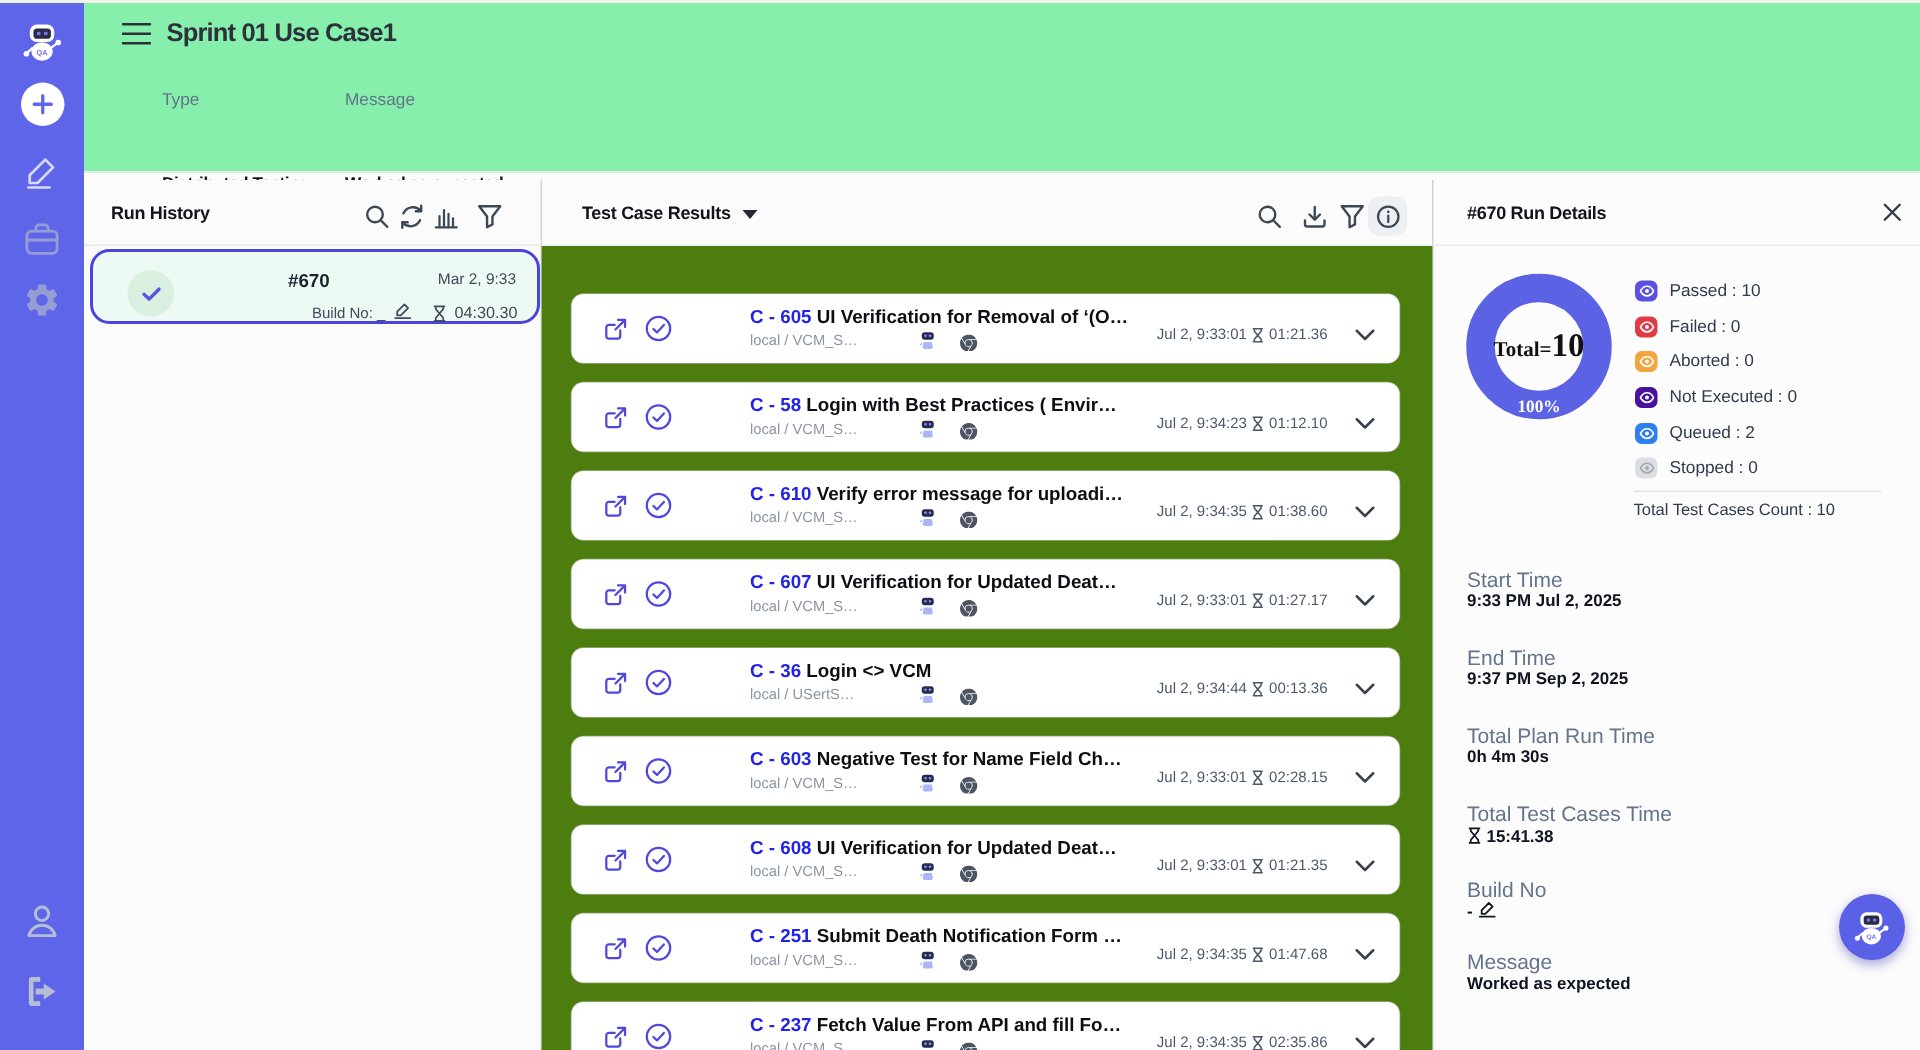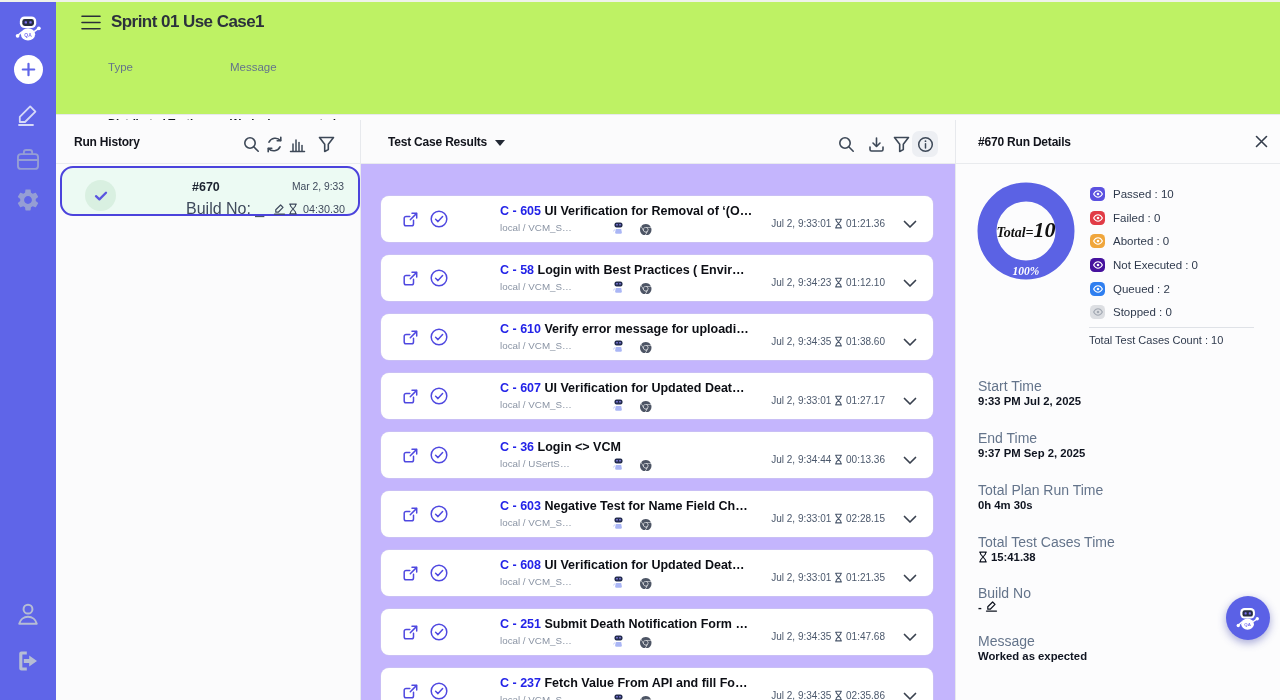--- a/index.html
+++ b/index.html
@@ -1,54 +1,54 @@
 <!DOCTYPE html>
 <html><head>
 <meta charset="utf-8">
 <style>
   * { margin:0; padding:0; box-sizing:border-box; }
   html,body { width:1280px; height:700px; overflow:hidden; font-family:"Liberation Sans", sans-serif; background:#fbfbfc; }
   .topstrip { position:absolute; left:0; top:0; width:1280px; height:2px; background:#eff3e9; z-index:20; }
   .sidebar { position:absolute; left:0; top:2px; width:56px; height:698px; background:#5f65e8; z-index:10; }
   .sb-icon { position:absolute; left:0; width:56px; display:flex; justify-content:center; }
   .main { position:absolute; left:56px; top:2px; width:1224px; height:698px; background:#fbfbfc; }
-  .pagehead { position:absolute; left:0; top:0; width:1224px; height:113px; background:#bef264; border-bottom:1px solid #e7e9ed; }
+  .pagehead { position:absolute; left:0; top:0; width:1224px; height:113px; background:#86efac; border-bottom:1px solid #e7e9ed; }
   .title { position:absolute; left:55px; top:10px; font-size:17px; font-weight:600; color:#2c313c; letter-spacing:-0.55px; }
   .fieldlab { font-size:11.5px; color:#64748b; }
   .fieldval { font-size:11.5px; font-weight:700; color:#0f1420; letter-spacing:-0.3px;margin-top:37px; }
 
   
   .panel-rh { position:absolute; left:0; top:118px; width:305px; height:580px; background:#fbfbfc; border-right:1px solid #e7e9ed; }
-  .panel-tc { position:absolute; left:305px; top:118px; width:595px; height:580px; background:#c4b5fd; border-right:1px solid #e7e9ed; }
+  .panel-tc { position:absolute; left:305px; top:118px; width:595px; height:580px; background:#4d7c0f; border-right:1px solid #e7e9ed; }
   .panel-rd { position:absolute; left:900px; top:118px; width:324px; height:580px; background:#fcfcfd; }
   .phead { position:absolute; left:0; top:0; right:0; height:44px; border-bottom:1px solid #e9ebee; background:#fbfbfc; }
   .phead .pt { position:absolute; top:15px; font-size:12px; font-weight:700; color:#12141c; letter-spacing:-0.2px; }
 
   
   .runcard { position:absolute; left:4px; top:45.5px; width:300px; height:50px; border:2px solid #4b43dc; border-radius:13px; background:#ecfaf3; }
   .runcheck { position:absolute; left:23px; top:12.5px; width:31px; height:31px; border-radius:50%; background:#d9f0e1; display:flex; align-items:center; justify-content:center; }
   .rc-id { position:absolute; left:130px; top:12px; font-size:12.5px; font-weight:700; color:#1c2330; }
-  .rc-build { position:absolute; left:124px; top:32px; font-size:16px; color:#3f4a5c; }
+  .rc-build { position:absolute; left:146px; top:32px; font-size:10px; color:#3f4a5c; }
   .rc-date { position:absolute; right:14px; top:13px; font-size:10.3px; color:#3f4a5c; }
   .rc-dur { position:absolute; right:13px; top:35px; font-size:10.8px; color:#3f4a5c; display:flex; align-items:flex-start; gap:2px; }
 
   
   .row { position:absolute; left:20px; width:552px; height:46px; background:#ffffff; border-radius:8px; box-shadow:0 0 0 0.5px rgba(216,220,226,0.55); }
   .row .ext { position:absolute; left:22px; top:16px; }
   .row .chk { position:absolute; left:49px; top:14px; }
   .row .tct { position:absolute; left:119px; top:8px; font-size:12.5px; font-weight:700; color:#0c0e14; white-space:nowrap; }
   .row .tct .cid { color:#2323e8; }
   .row .sub { position:absolute; left:119px; top:26px; font-size:9.8px; color:#8a94a4; }
   .row .mr { position:absolute; left:232px; top:24px; }
   .row .chr { position:absolute; left:259px; top:25px; }
   .row .when { position:absolute; right:48px; top:22px; font-size:10px; color:#4b586c; display:flex; align-items:center; white-space:nowrap; }
   .row .chev { position:absolute; right:16px; top:19px; }
 
   
-  .donut { position:absolute; left:21px; top:62px;font-style:italic; }
+  .donut { position:absolute; left:21px; top:62px; }
   .legend { position:absolute; left:134px; top:66px; }
   .lg-row { display:flex; align-items:center; height:16px; margin-bottom:7.7px; }
   .lg-chip { width:15px; height:14px; border-radius:4.5px; display:flex; align-items:center; justify-content:center; margin-right:8px; }
   .lg-txt { font-size:11.5px; color:#2f3a4d; }
   .divline { position:absolute; left:133px; top:207px; width:165px; height:1px; background:#dfe2e7; }
   .totalcount { position:absolute; left:133px; top:214px; font-size:11px; color:#2f3a4d; }
   .dl { position:absolute; left:22px; font-size:14px; color:#64748b; }
   .dv { position:absolute; left:22px; font-size:11.3px; font-weight:700; color:#0f1420; }
 
   .fab { position:absolute; left:1226px; top:596px; width:44px; height:44px; border-radius:50%; background:#5b61e6; box-shadow:0 3px 8px rgba(60,64,170,0.45); display:flex; align-items:center; justify-content:center; z-index:30; }

